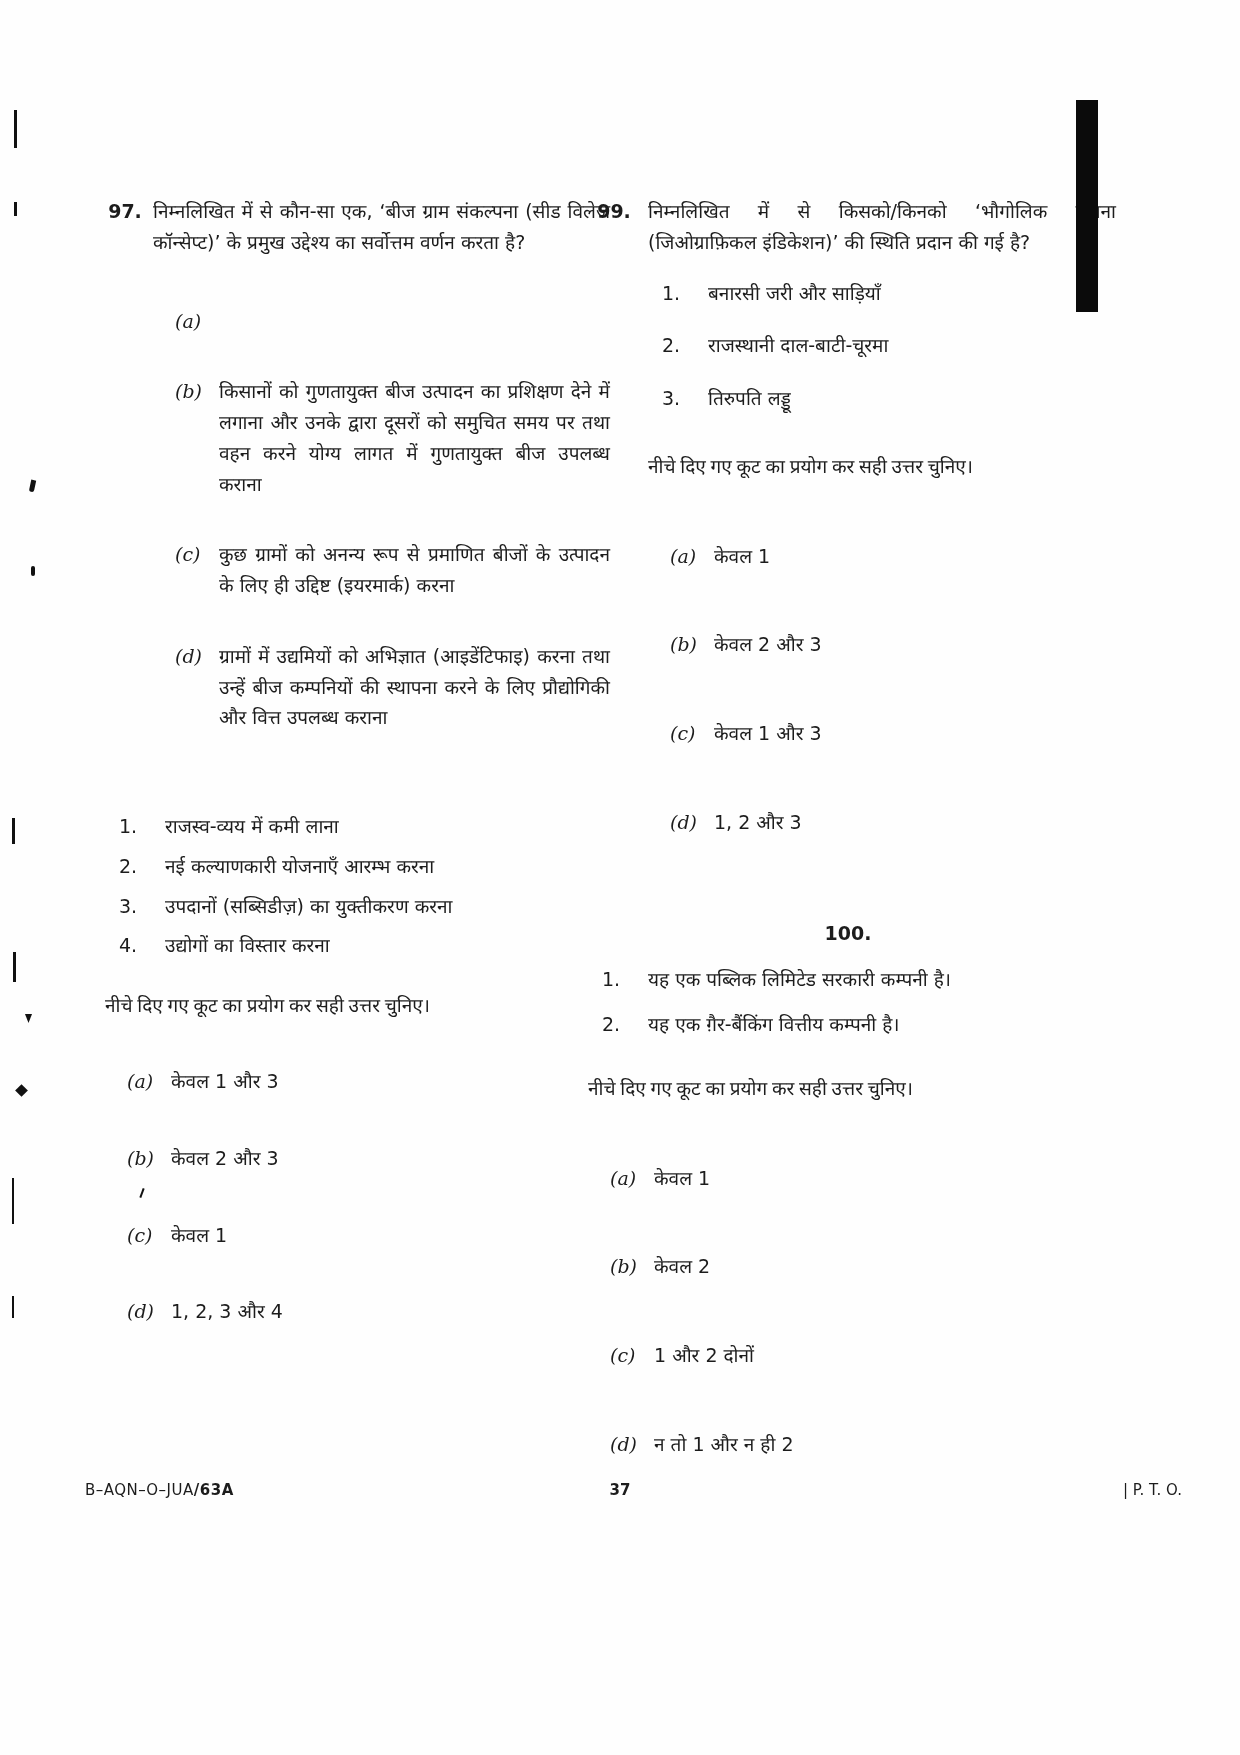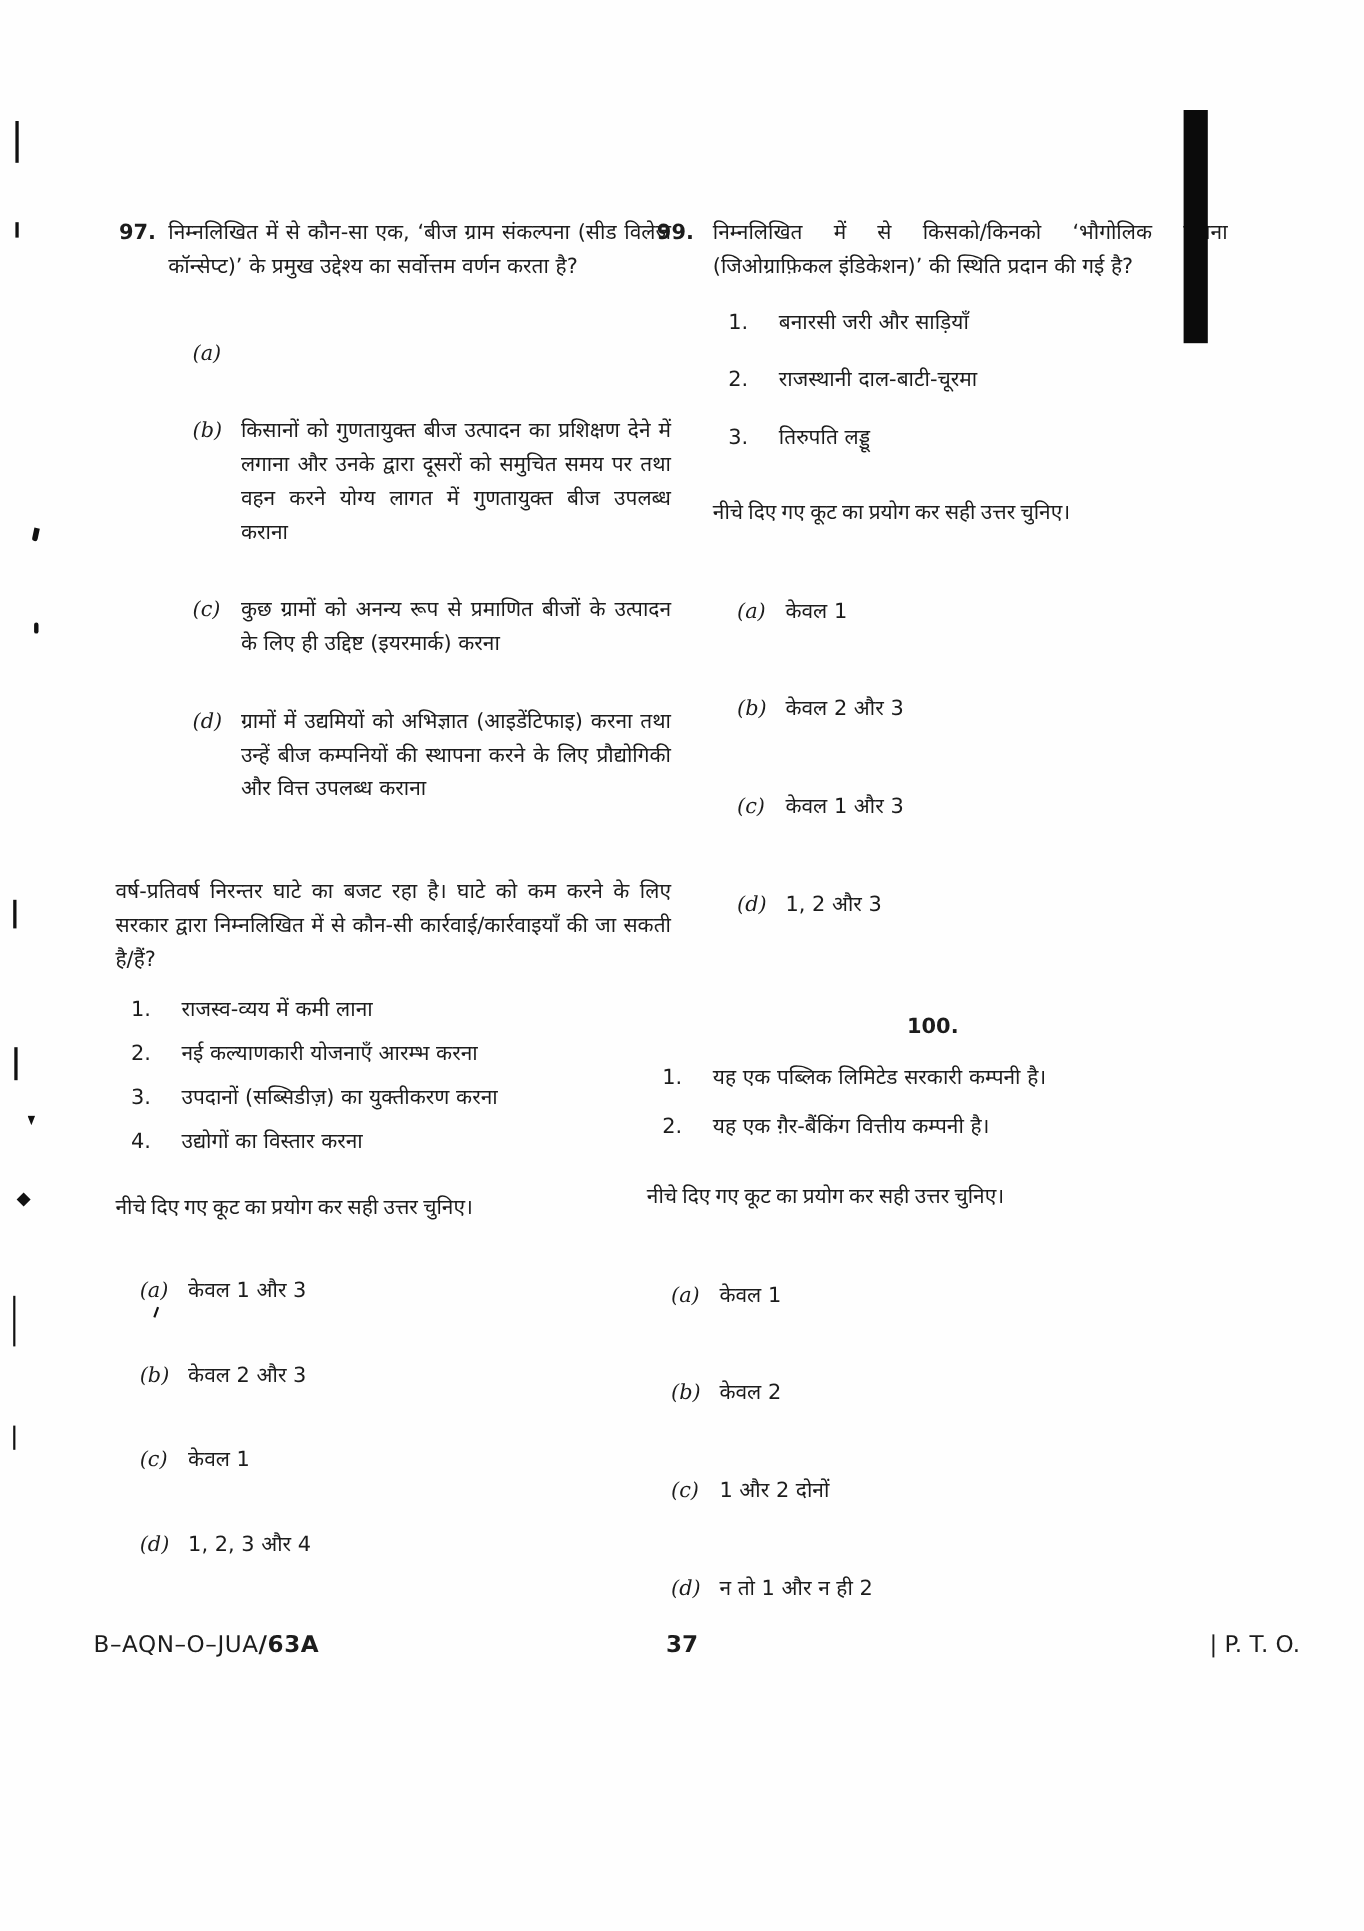--- a/index.html
+++ b/index.html
@@ -66,21 +66,21 @@
 
   .q-gap { margin-top: 62px; }
   .q-gap-right { margin-top: 80px; flex-direction: column; }
 
   .footer {
     position: absolute;
     top: 1478px;
     left: 0;
     width: 100%;
     height: 40px;
-    font-size: 21px;
+    font-size: 15px;
   }
   .footer-code {
     position: absolute;
     left: 85px;
     top: 0;
     letter-spacing: 0.5px;
   }
   .footer-code .bold { font-weight: bold; }
   .footer-page {
     position: absolute;
@@ -134,21 +134,20 @@
         </div>
         <div class="opt">
           <span class="opt-label">(d)</span>
           <span class="opt-text">ग्रामों में उद्यमियों को अभिज्ञात (आइडेंटिफाइ) करना तथा उन्हें बीज कम्पनियों की स्थापना करने के लिए प्रौद्योगिकी और वित्त उपलब्ध कराना</span>
         </div>
       </div>
     </div>
 
     <div class="question q-gap stmt-tight">
       <div class="qbody">
-        <div class="qtext">वर्ष-प्रतिवर्ष निरन्तर घाटे का बजट रहा है। घाटे को कम करने के लिए सरकार द्वारा निम्नलिखित में से कौन-सी कार्रवाई/कार्रवाइयाँ की जा सकती है/हैं?</div>
         <div class="stmt" style="margin-top:16px">
           <span class="stmt-num">1.</span>
           <span class="stmt-text">राजस्व-व्यय में कमी लाना</span>
         </div>
         <div class="stmt">
           <span class="stmt-num">2.</span>
           <span class="stmt-text">नई कल्याणकारी योजनाएँ आरम्भ करना</span>
         </div>
         <div class="stmt">
           <span class="stmt-num">3.</span>

